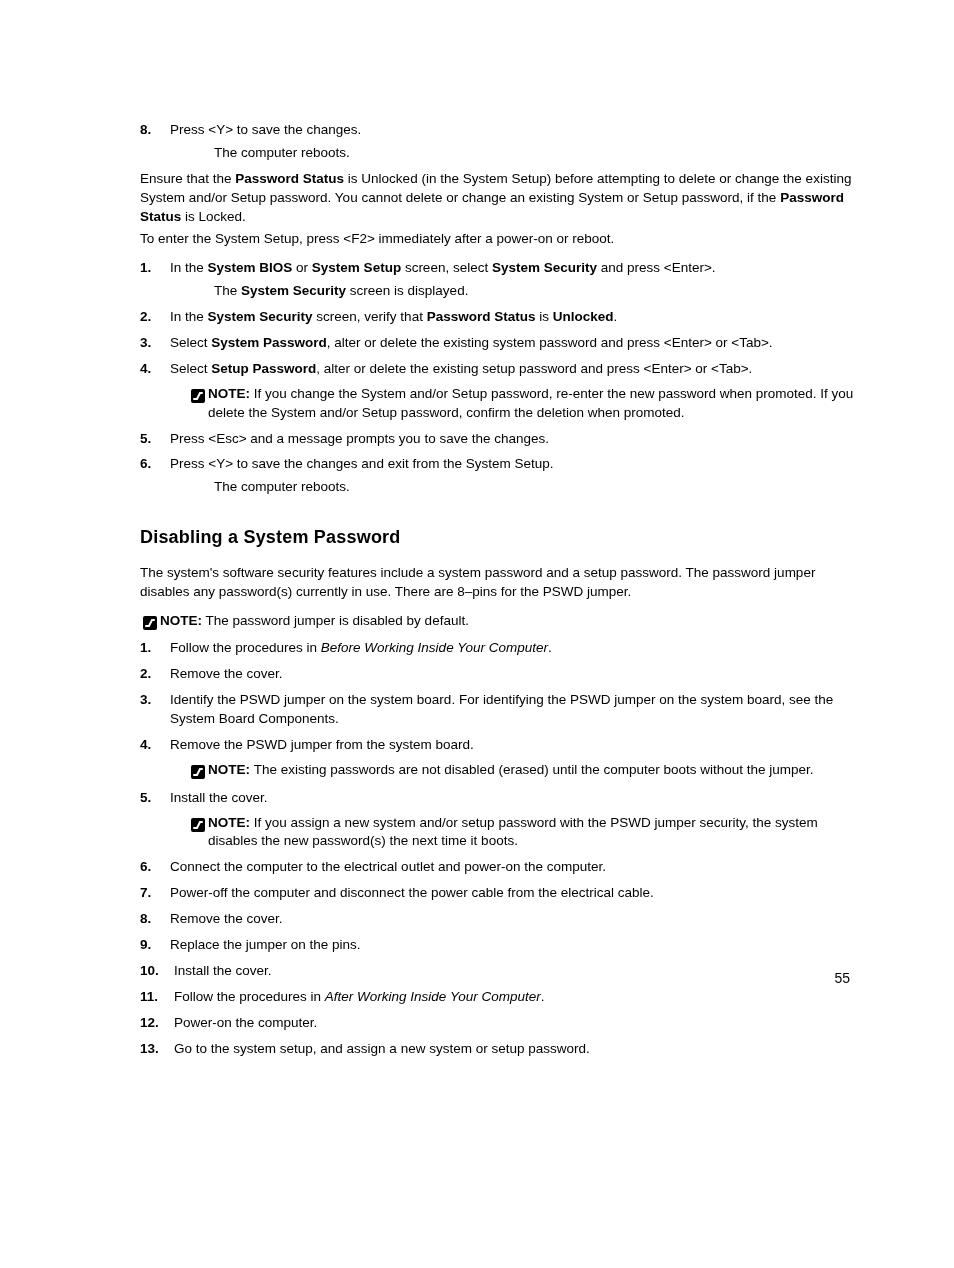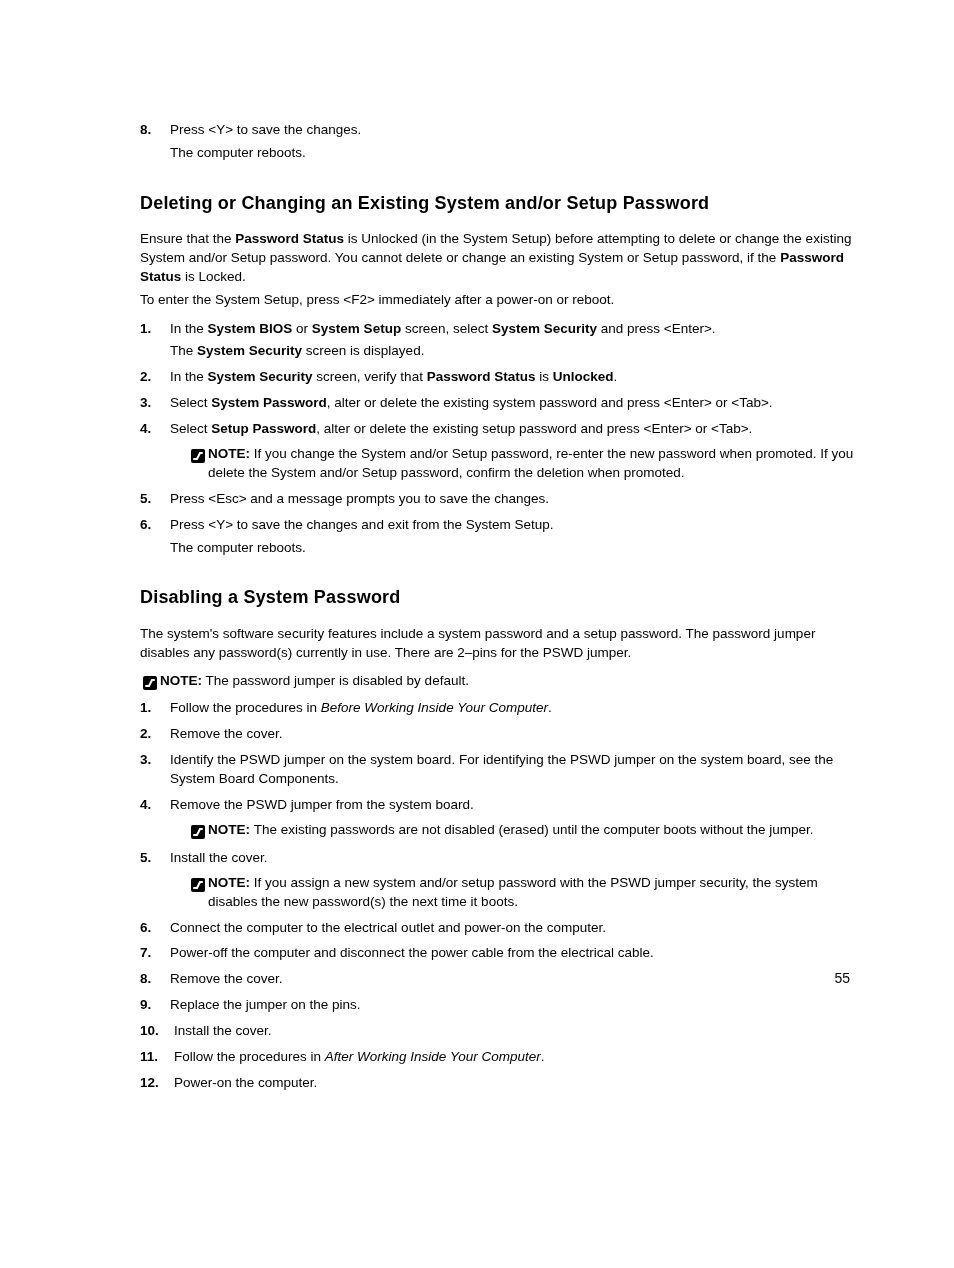--- a/index.html
+++ b/index.html
@@ -43,20 +43,21 @@
     content: counter(step) ".";
     position: absolute;
     left: 0;
     font-weight: bold;
   }
   ol.steps > li.wide-num {
     padding-left: 34px;
   }
   .sub {
     margin-top: 4px;
+    margin-left: 44px;
   }
   .note {
     display: flex;
     align-items: flex-start;
     margin: 6px 0 4px 0;
   }
   .note .icon {
     flex: 0 0 20px;
     width: 20px;
     height: 20px;
@@ -84,21 +85,20 @@
 
 <div class="page">
 
   <ol class="steps" style="counter-reset: step 7;">
     <li>
       <span>Press &lt;Y&gt; to save the changes.</span>
       <div class="sub">The computer reboots.</div>
     </li>
   </ol>
 
-  <h2>Deleting or Changing an Existing System and/or Setup Password</h2>
 
   <div class="intro">
     <p>Ensure that the <b>Password Status</b> is Unlocked (in the System Setup) before attempting to delete or change the existing System and/or Setup password. You cannot delete or change an existing System or Setup password, if the <b>Password Status</b> is Locked.</p>
     <p>To enter the System Setup, press &lt;F2&gt; immediately after a power-on or reboot.</p>
   </div>
 
   <ol class="steps" id="s1-steps">
       <li><span>In the <b>System BIOS</b> or <b>System Setup</b> screen, select <b>System Security</b> and press &lt;Enter&gt;.</span><div class="sub">The <b>System Security</b> screen is displayed.</div></li>
       <li><span>In the <b>System Security</b> screen, verify that <b>Password Status</b> is <b>Unlocked</b>.</span></li>
       <li><span>Select <b>System Password</b>, alter or delete the existing system password and press &lt;Enter&gt; or &lt;Tab&gt;.</span></li>
@@ -110,21 +110,21 @@
             </svg>
           </span>
           <span class="note-text"><span class="lbl">NOTE: </span><span>If you change the System and/or Setup password, re-enter the new password when promoted. If you delete the System and/or Setup password, confirm the deletion when promoted.</span></span>
         </div></li>
       <li><span>Press &lt;Esc&gt; and a message prompts you to save the changes.</span></li>
       <li><span>Press &lt;Y&gt; to save the changes and exit from the System Setup.</span><div class="sub">The computer reboots.</div></li>
     </ol>
 
   <h2>Disabling a System Password</h2>
 
-  <p class="intro">The system's software security features include a system password and a setup password. The password jumper disables any password(s) currently in use. There are 2–pins for the PSWD jumper.</p>
+  <p class="intro">The system's software security features include a system password and a setup password. The password jumper disables any password(s) currently in use. There are 8–pins for the PSWD jumper.</p>
 
   <div class="note">
     <span class="icon">
         <svg viewBox="0 0 20 20" width="20" height="20">
           <rect x="3" y="3" width="14" height="14" rx="2" fill="#000"></rect>
           <path d="M6 13 L9 13 L12 7 L14 7" stroke="#fff" stroke-width="2" fill="none" stroke-linecap="round"></path>
         </svg>
       </span>
     <span class="note-text">
       <span class="lbl">NOTE:</span>

